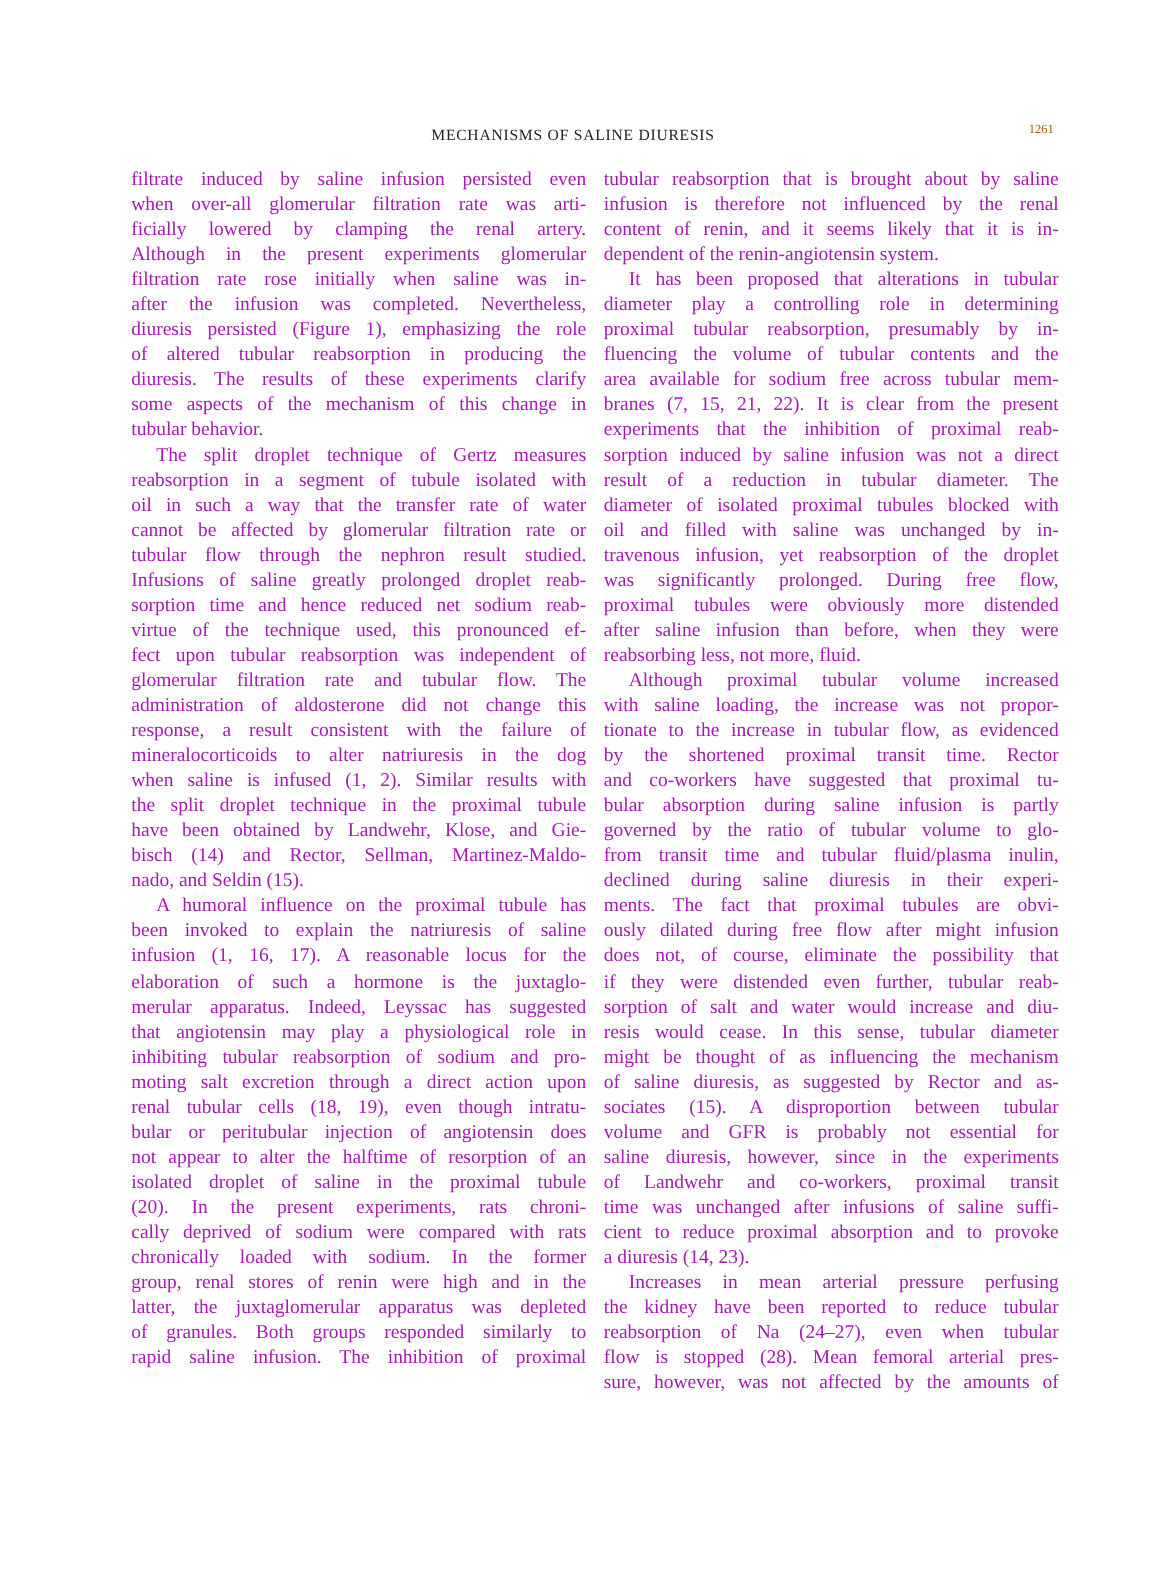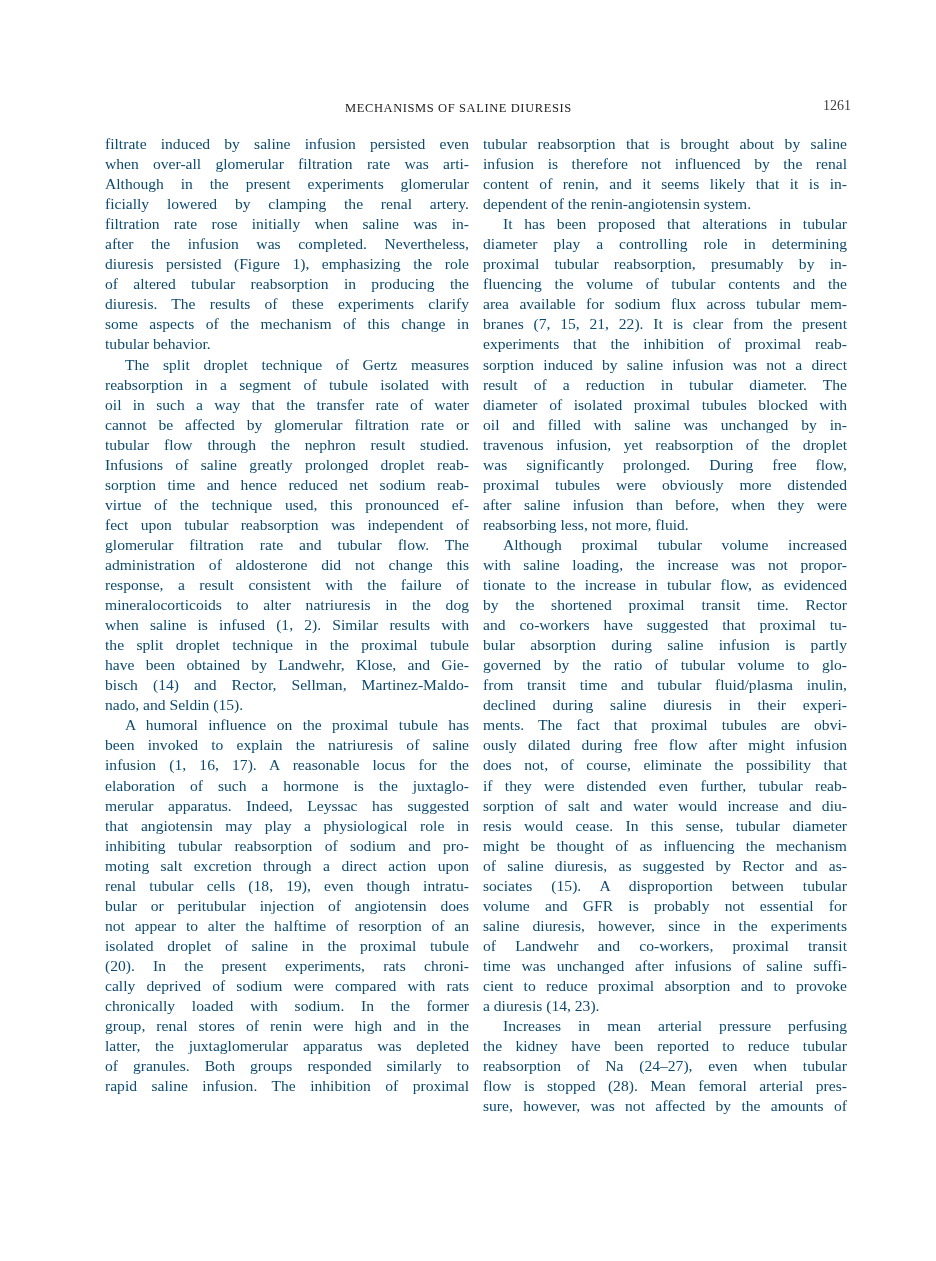--- a/index.html
+++ b/index.html
@@ -6,48 +6,48 @@
     body { width: 936px; height: 1261px; position: relative; overflow: hidden; }
     .page { position: absolute; left: 0; top: 0; width: 936px; height: 964px; background: #fff; color: #1c1c1c; }
     .running-head {
       position: absolute; top: 98px; left: 0; width: 936px; height: 22px;
       font-family: "Liberation Serif", "DejaVu Serif", serif;
     }
     .running-title {
       position: absolute; left: 345px; top: 3px; font-size: 12.5px; letter-spacing: 0.6px; color: #222;
     }
     .page-number {
-      position: absolute; left: 823px; top: 0px; font-size: 14px; color: #404040;
+      position: absolute; left: 823px; top: 0px; font-size: 10px; color: #a16207;
     }
     .column {
       position: absolute; top: 134px; width: 364px;
       font-family: "Liberation Serif", "DejaVu Serif", serif;
-      font-size: 15.6px; line-height: 20.05px; color: #0c4a6e;
+      font-size: 15.6px; line-height: 20.05px; color: #a21caf;
     }
     .col-left { left: 105px; }
     .col-right { left: 483px; }
     .line { display: block; white-space: nowrap; text-align: justify; text-align-last: justify; height: 20.05px; overflow: hidden; }
     .line.last { text-align-last: left; }
     .line.indent { padding-left: 20px; }
   </style>
 </head>
 <body>
 
 <div class="page">
   <div class="running-head">
     <span class="running-title">MECHANISMS OF SALINE DIURESIS</span>
     <span class="page-number">1261</span>
   </div>
 
   <div class="column col-left" id="col-left">
       <div class="paragraph">
         <span class="line">filtrate induced by saline infusion persisted even</span>
         <span class="line">when over-all glomerular filtration rate was arti-</span>
+        <span class="line">ficially lowered by clamping the renal artery.</span>
         <span class="line">Although in the present experiments glomerular</span>
-        <span class="line">ficially lowered by clamping the renal artery.</span>
         <span class="line">filtration rate rose initially when saline was in-</span>
         <span class="line">after the infusion was completed. Nevertheless,</span>
         <span class="line">diuresis persisted (Figure 1), emphasizing the role</span>
         <span class="line">of altered tubular reabsorption in producing the</span>
         <span class="line">diuresis. The results of these experiments clarify</span>
         <span class="line">some aspects of the mechanism of this change in</span>
         <span class="line last">tubular behavior.</span>
       </div>
       <div class="paragraph">
         <span class="line indent">The split droplet technique of Gertz measures</span>
@@ -96,21 +96,21 @@
         <span class="line">tubular reabsorption that is brought about by saline</span>
         <span class="line">infusion is therefore not influenced by the renal</span>
         <span class="line">content of renin, and it seems likely that it is in-</span>
         <span class="line last">dependent of the renin-angiotensin system.</span>
       </div>
       <div class="paragraph">
         <span class="line indent">It has been proposed that alterations in tubular</span>
         <span class="line">diameter play a controlling role in determining</span>
         <span class="line">proximal tubular reabsorption, presumably by in-</span>
         <span class="line">fluencing the volume of tubular contents and the</span>
-        <span class="line">area available for sodium flux across tubular mem-</span>
+        <span class="line">area available for sodium free across tubular mem-</span>
         <span class="line">branes (7, 15, 21, 22). It is clear from the present</span>
         <span class="line">experiments that the inhibition of proximal reab-</span>
         <span class="line">sorption induced by saline infusion was not a direct</span>
         <span class="line">result of a reduction in tubular diameter. The</span>
         <span class="line">diameter of isolated proximal tubules blocked with</span>
         <span class="line">oil and filled with saline was unchanged by in-</span>
         <span class="line">travenous infusion, yet reabsorption of the droplet</span>
         <span class="line">was significantly prolonged. During free flow,</span>
         <span class="line">proximal tubules were obviously more distended</span>
         <span class="line">after saline infusion than before, when they were</span>

